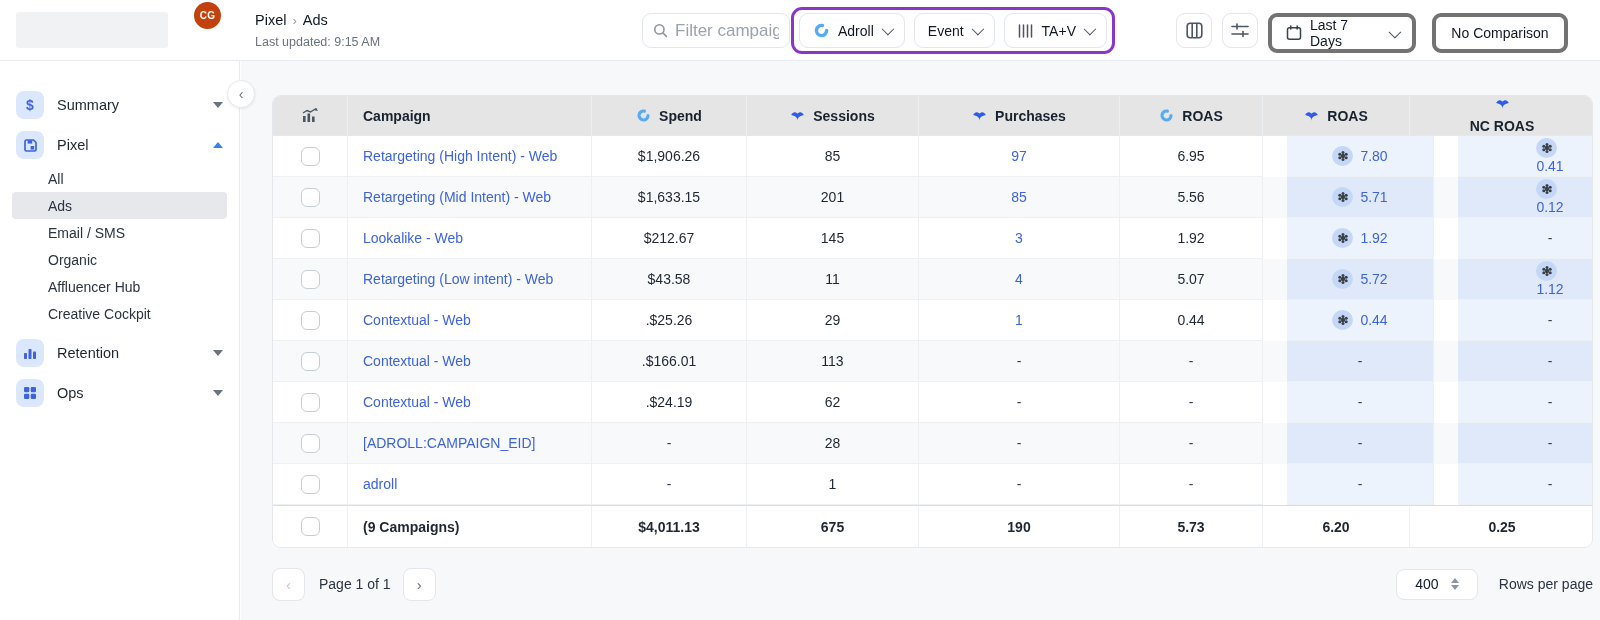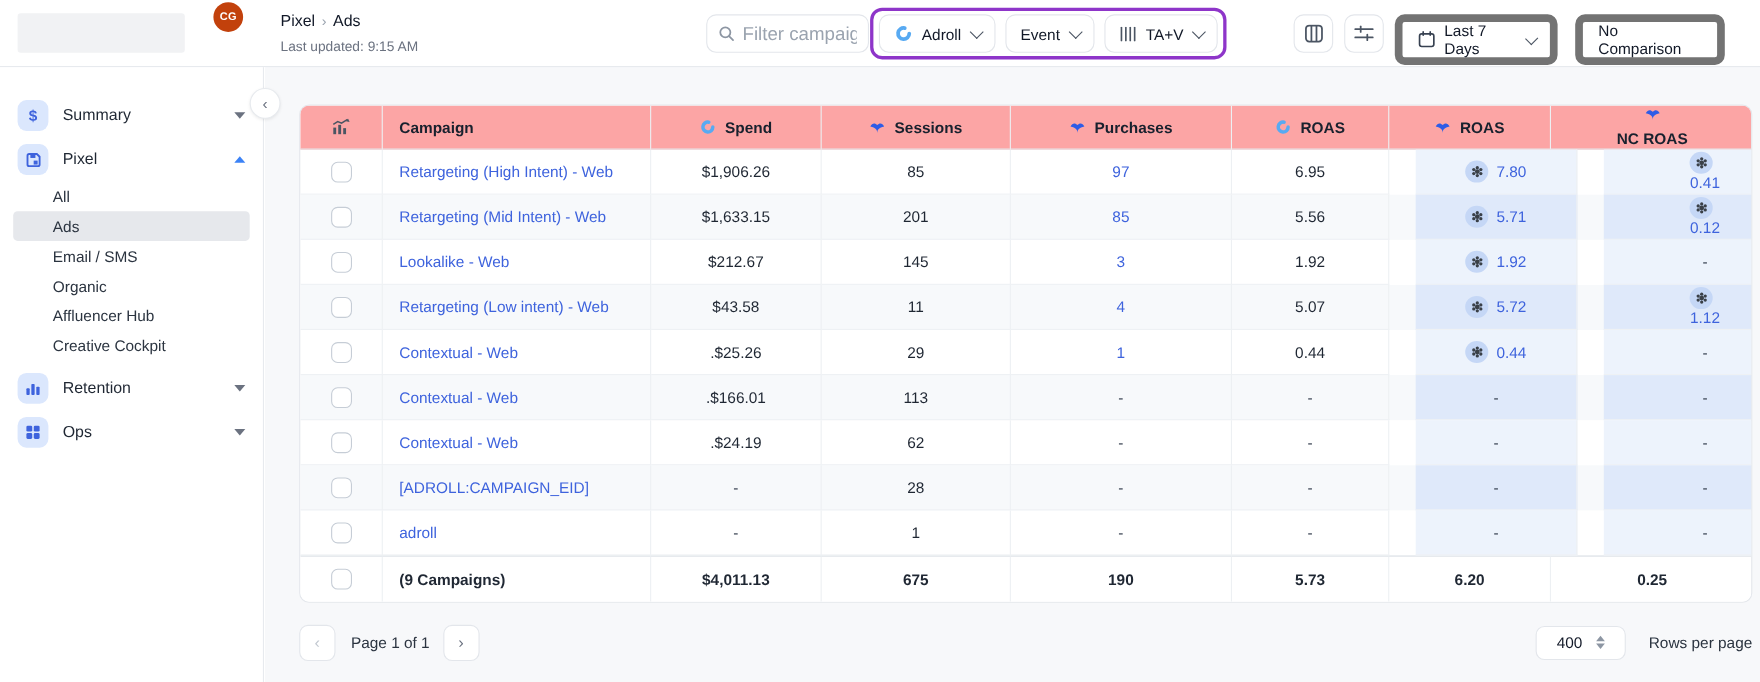--- a/index.html
+++ b/index.html
@@ -15,41 +15,41 @@
   .breadcrumb .sep { color:#9aa3af; margin:0 6px; font-size:13px; }
   .last-updated { position:absolute; left:255px; top:35px; font-size:12.5px; color:#6b7280; }
 
   .search-box { position:absolute; left:642px; top:13px; width:148px; height:35px; border:1px solid #e3e6eb; border-radius:9px; background:#fff; display:flex; align-items:center; padding:0 10px; gap:7px; }
   .search-box input { border:none; outline:none; width:100%; font-size:17px; color:#14532d; font-family:inherit; background:transparent; }
   .search-box input::placeholder { color:#9aa3af; }
 
   .hl-group { position:absolute; left:791px; top:7px; height:47px; border:3px solid #8e35c9; border-radius:11px; display:flex; align-items:center; gap:9px; padding:0 5px; }
   .drop-btn { height:35px; background:#fff; border:1px solid #e3e6eb; border-radius:9px; display:flex; align-items:center; gap:8px; padding:0 13px; cursor:pointer; font-size:14px; color:#111827; font-weight:500; }
   .icon-btn { position:absolute; top:13px; width:36px; height:35px; background:#fff; border:1px solid #e3e6eb; border-radius:9px; display:flex; align-items:center; justify-content:center; cursor:pointer; }
-  .wide-btn { position:absolute; top:13px; height:35px; background:#fff; border:7px solid #737373; border-radius:9px; display:flex; align-items:center; justify-content:center; gap:8px; padding:16px 14px; cursor:pointer; font-size:14px; color:#111827; font-weight:500; }
+  .wide-btn { position:absolute; top:13px; height:35px; background:#fff; border:4px solid #737373; border-radius:9px; display:flex; align-items:center; justify-content:center; gap:8px; padding:16px 14px; cursor:pointer; font-size:14px; color:#111827; font-weight:500; }
 
   .chev { width:9px; height:9px; border-right:1.8px solid #4b5563; border-bottom:1.8px solid #4b5563; transform:rotate(45deg) translateY(-2px); display:inline-block; }
 
   
   .sidebar { position:absolute; left:0; top:61px; width:240px; height:559px; background:#fff; border-right:1px solid #e7eaee; }
   .collapse-btn { position:absolute; left:227px; top:80px; width:28px; height:28px; border-radius:50%; background:#fff; border:1px solid #e7eaee; box-shadow:0 1px 3px rgba(0,0,0,.08); display:flex; align-items:center; justify-content:center; z-index:6; cursor:pointer; color:#6b7280; font-size:14px; }
   .nav { padding-top:24px; }
   .nav-item { height:40px; display:flex; align-items:center; padding:0 16px; cursor:pointer; }
   .nav-pill { width:28px; height:28px; border-radius:8px; background:#dbe7fd; display:flex; align-items:center; justify-content:center; color:#3e63dd; font-weight:bold; font-size:14px; flex:none; }
   .nav-label { margin-left:13px; font-size:14.5px; color:#1f2733; flex:1; }
   .nav-caret { width:0; height:0; border-left:5px solid transparent; border-right:5px solid transparent; border-top:6px solid #6b7280; }
   .nav-caret.up { border-top:none; border-bottom:6px solid #3b82f6; }
   .sub-item { height:27px; display:flex; align-items:center; padding-left:48px; font-size:14px; color:#2b3440; margin:0 12px 0 12px; padding-left:36px; border-radius:4px; cursor:pointer; }
   .sub-item.selected { background:#e6e8ec; }
 
   
   .main { position:absolute; left:241px; top:61px; width:1359px; height:559px; background:#f7f8fa; }
   .table-card { position:absolute; left:31px; top:34px; width:1321px; background:#fff; border:1px solid #e4e7ec; border-radius:9px; overflow:hidden; }
   .tr { display:flex; width:100%; height:41px; }
-  .tr.head { height:40px; background:#fca5a5; }
+  .tr.head { height:40px; background:#e5e5e5; }
   .tr.alt { background:#f7f9fb; }
   .tr.totals { height:42px; background:#fff; border-top:1px solid #d8dde3; font-weight:bold; }
   .td { display:flex; align-items:center; justify-content:center; border-right:1px solid #edf0f3; border-bottom:1px solid #eef1f4; font-size:14px; color:#1f2733; position:relative; }
   .tr.head .td { border-bottom:1px solid #e4e7ec; font-weight:600; color:#18212e; gap:8px; }
   .tr.totals .td { border-bottom:none; }
   .td:last-child { border-right:none;flex-direction:column; }
   .td.c-sel { width:75px; flex:none; }
   .td.c-camp { width:244px; flex:none; justify-content:flex-start; padding-left:15px; }
   .td.c-spend { width:155px; flex:none; }
   .td.c-sess { width:172px; flex:none; }

